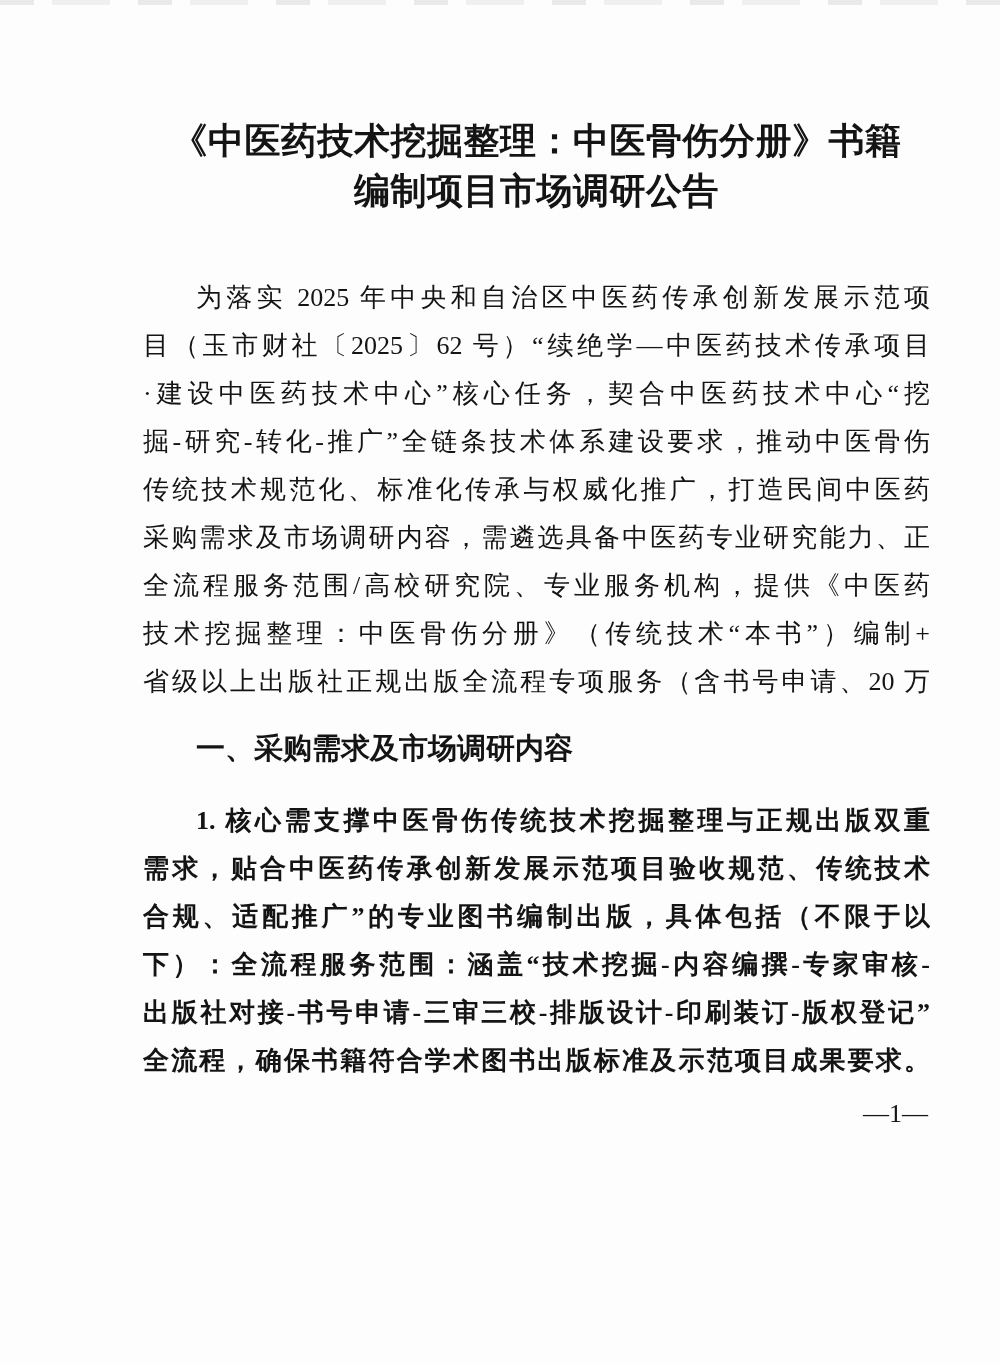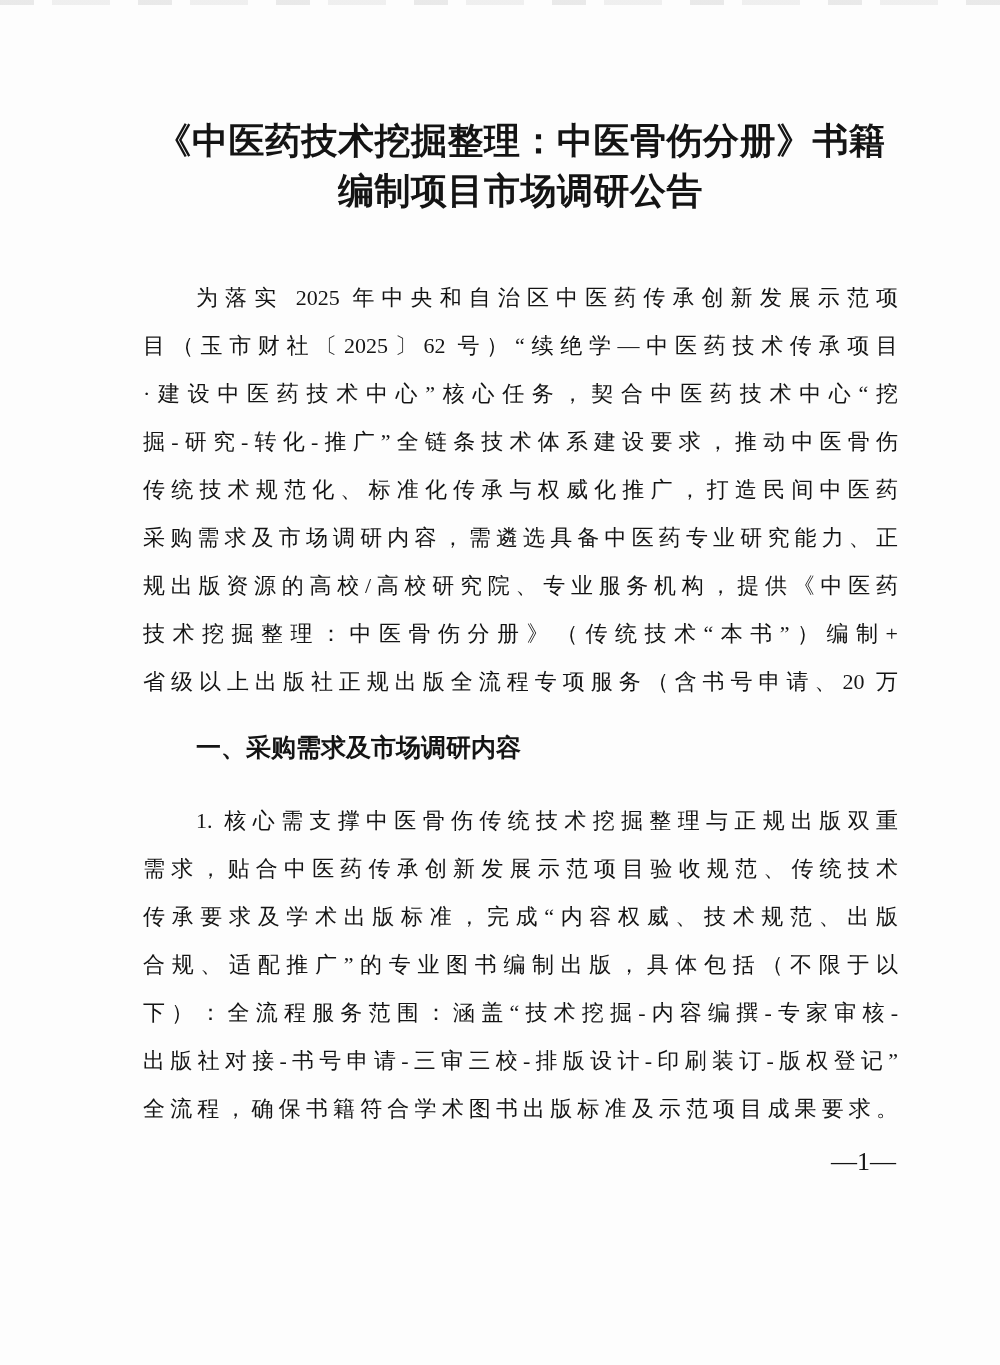--- a/index.html
+++ b/index.html
@@ -26,46 +26,46 @@
     height: 5px;
     background: repeating-linear-gradient(
       90deg,
       rgba(60,60,60,0.10) 0px, rgba(60,60,60,0.10) 34px,
       rgba(0,0,0,0)       34px, rgba(0,0,0,0)       52px,
       rgba(60,60,60,0.07) 52px, rgba(60,60,60,0.07) 110px,
       rgba(0,0,0,0)      110px, rgba(0,0,0,0)      138px
     );
   }
   .content {
-    padding: 0 102px 0 143px; 
+    padding: 0 70px 0 143px; 
   }
   .title {
     margin-top: 116px;
     text-align: center;
     font-size: 36px;
     font-weight: bold;
     line-height: 50px;
     letter-spacing: 0.5px;
   }
   .t-line { display: block; }
   .intro  { margin-top: 58px; }
-  .item1  { margin-top: 25px; }
+  .item1  { margin-top: 25px; font-weight: bold; }
   .line {
-    font-size: 22px;
+    font-size: 26px;
     height: 48px;
     line-height: 48px;
     text-align: justify;
     text-align-last: justify;
     overflow: hidden;
   }
   .line.first { text-indent: 53px; }
   .line.last  { text-align-last: left; }
   .heading {
     margin-top: 18px;
-    font-size: 25px;
+    font-size: 29px;
     font-weight: bold;
     height: 48px;
     line-height: 48px;
     text-indent: 53px;
   }
   .page-number {
     margin-top: 14px;
     font-size: 26px;
     line-height: 30px;
     text-align: right;
@@ -85,31 +85,30 @@
       <span class="t-line">编制项目市场调研公告</span>
     </h1>
 
     <div class="intro">
       <div class="line first">为落实 2025 年中央和自治区中医药传承创新发展示范项</div>
       <div class="line">目（玉市财社〔2025〕62 号）“续绝学—中医药技术传承项目</div>
       <div class="line">·建设中医药技术中心”核心任务，契合中医药技术中心“挖</div>
       <div class="line">掘-研究-转化-推广”全链条技术体系建设要求，推动中医骨伤</div>
       <div class="line">传统技术规范化、标准化传承与权威化推广，打造民间中医药</div>
       <div class="line">采购需求及市场调研内容，需遴选具备中医药专业研究能力、正</div>
-      <div class="line">规出版资源的高校/高校研究院、专业服务机构，提供《中医药</div>
+      <div class="line">全流程服务范围/高校研究院、专业服务机构，提供《中医药</div>
       <div class="line">技术挖掘整理：中医骨伤分册》（传统技术“本书”）编制+</div>
       <div class="line">省级以上出版社正规出版全流程专项服务（含书号申请、20 万</div>
     </div>
 
     <div class="heading">一、采购需求及市场调研内容</div>
 
     <div class="item1">
       <div class="line first">1. 核心需支撑中医骨伤传统技术挖掘整理与正规出版双重</div>
       <div class="line">需求，贴合中医药传承创新发展示范项目验收规范、传统技术</div>
-      <div class="line">传承要求及学术出版标准，完成“内容权威、技术规范、出版</div>
       <div class="line">合规、适配推广”的专业图书编制出版，具体包括（不限于以</div>
       <div class="line">下）：全流程服务范围：涵盖“技术挖掘-内容编撰-专家审核-</div>
       <div class="line">出版社对接-书号申请-三审三校-排版设计-印刷装订-版权登记”</div>
       <div class="line">全流程，确保书籍符合学术图书出版标准及示范项目成果要求。</div>
     </div>
 
     <div class="page-number">—1—</div>
 
   </div>
 </div>

